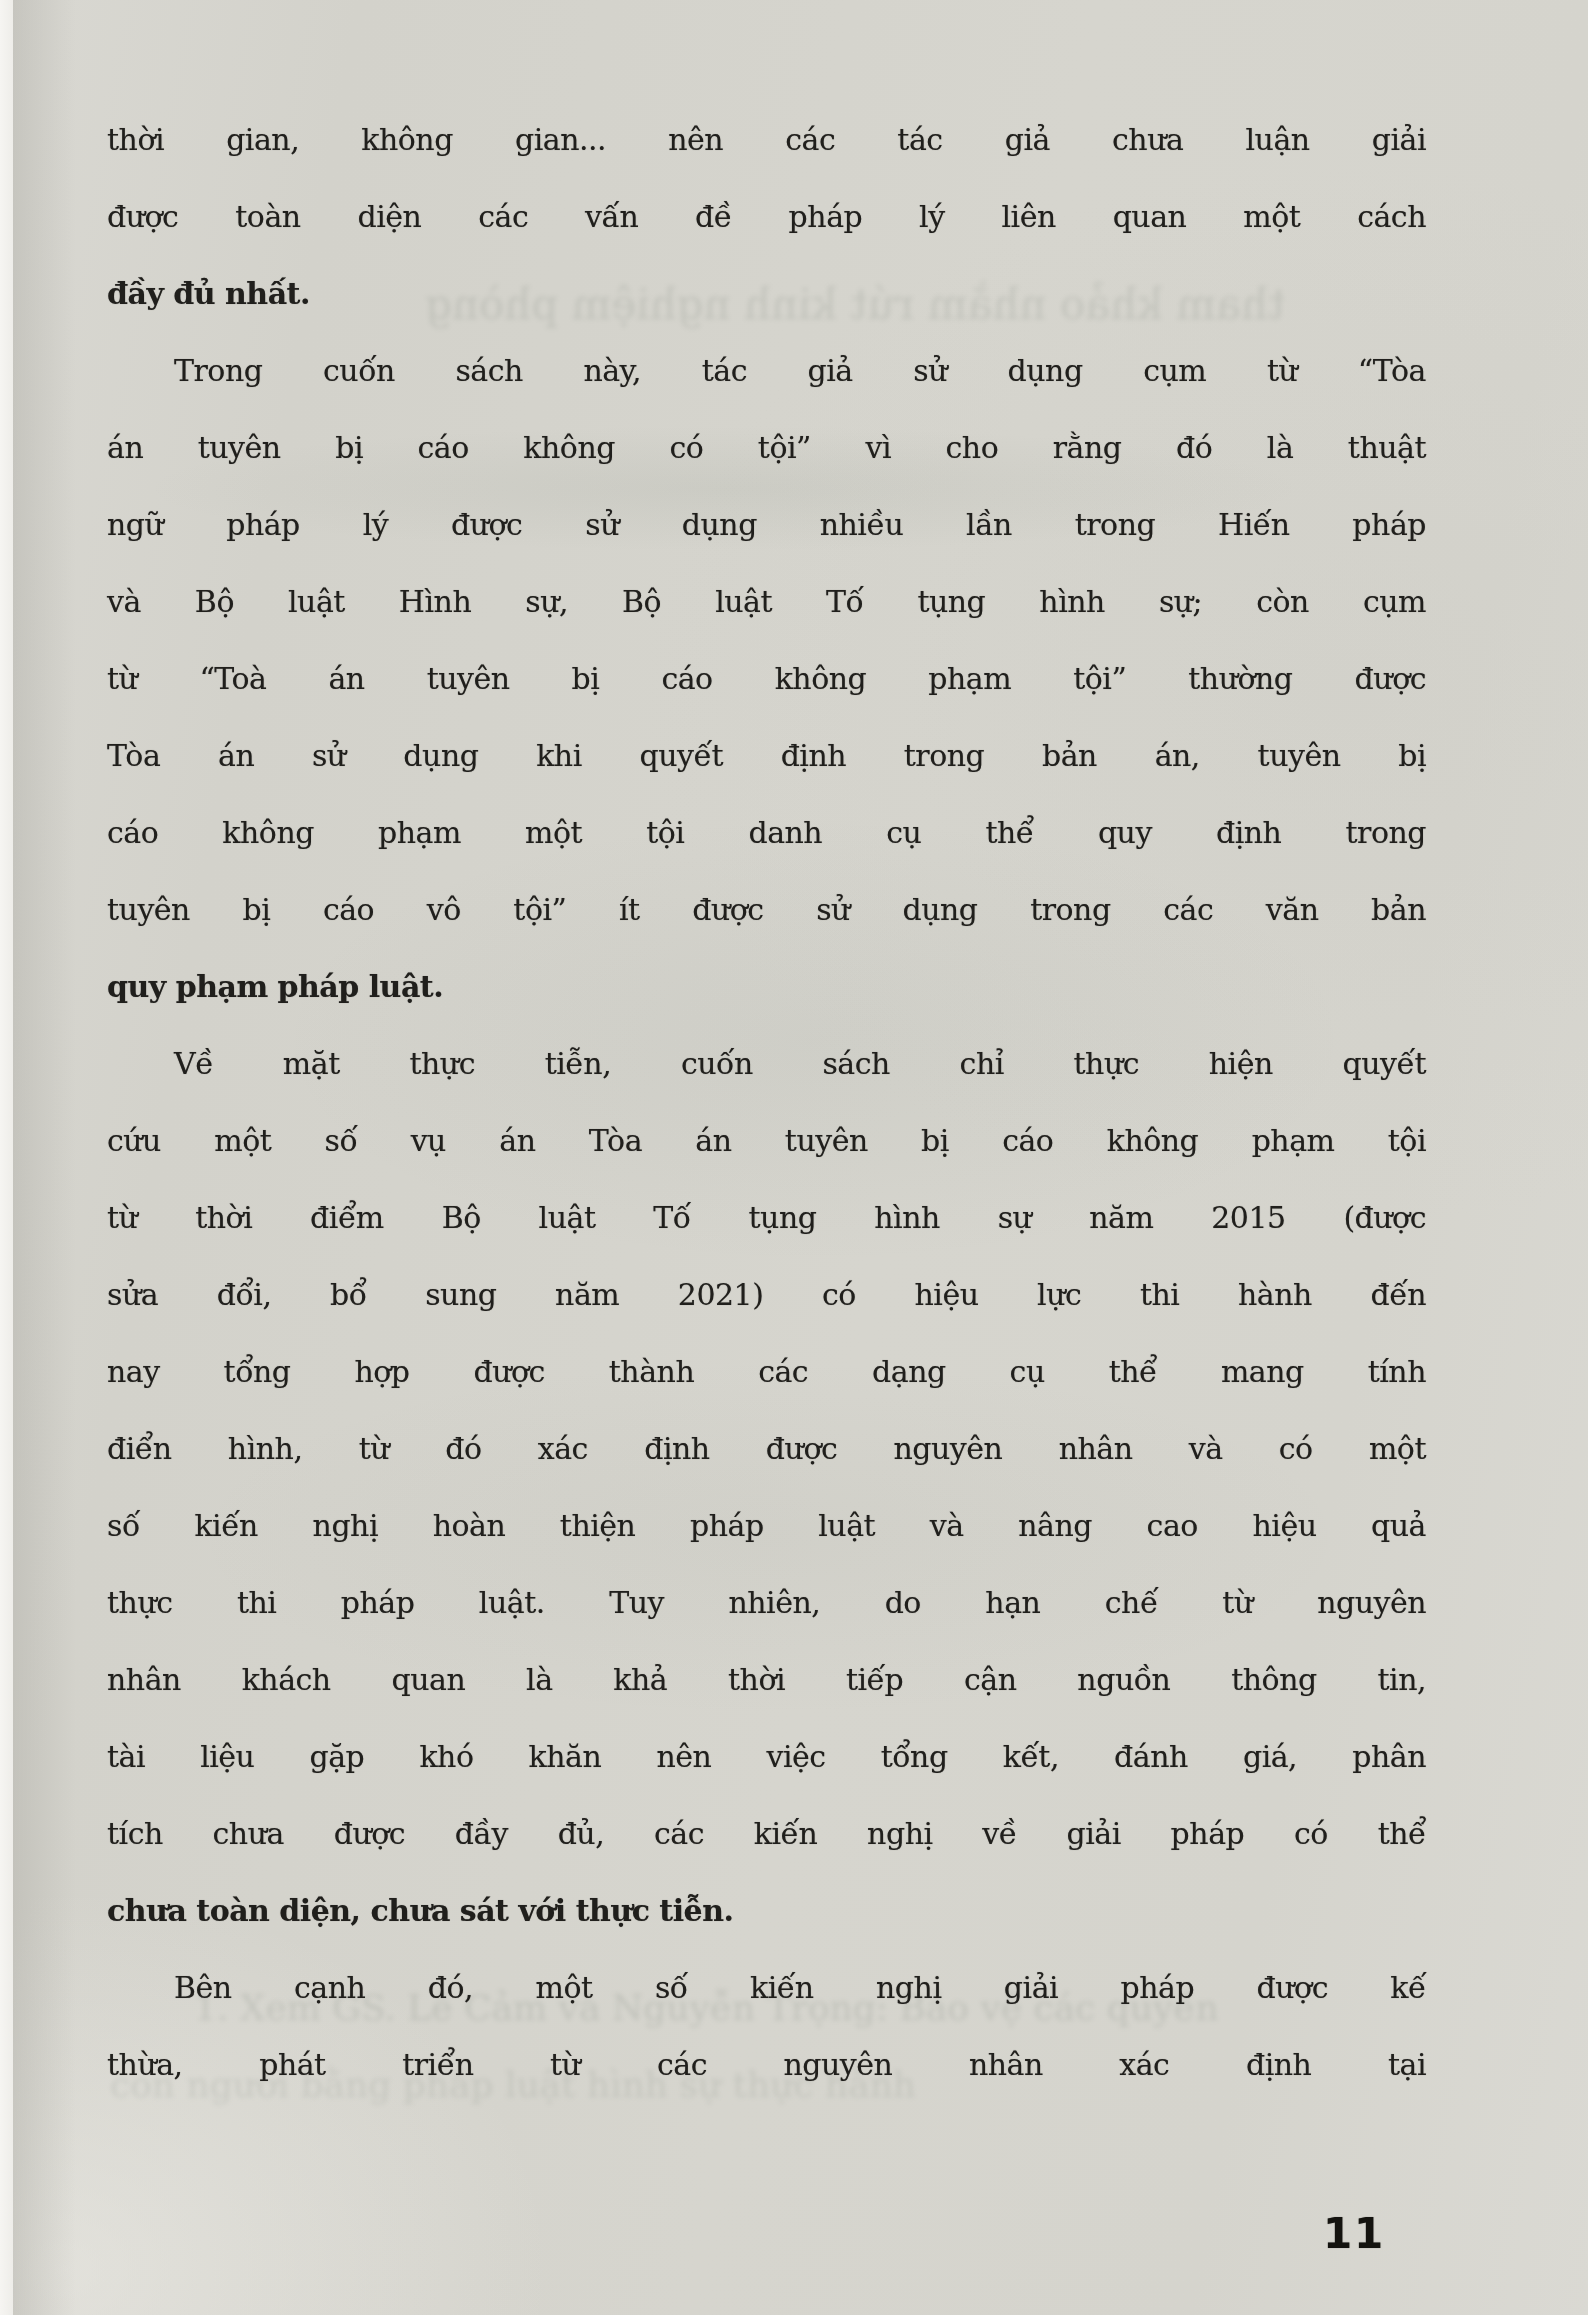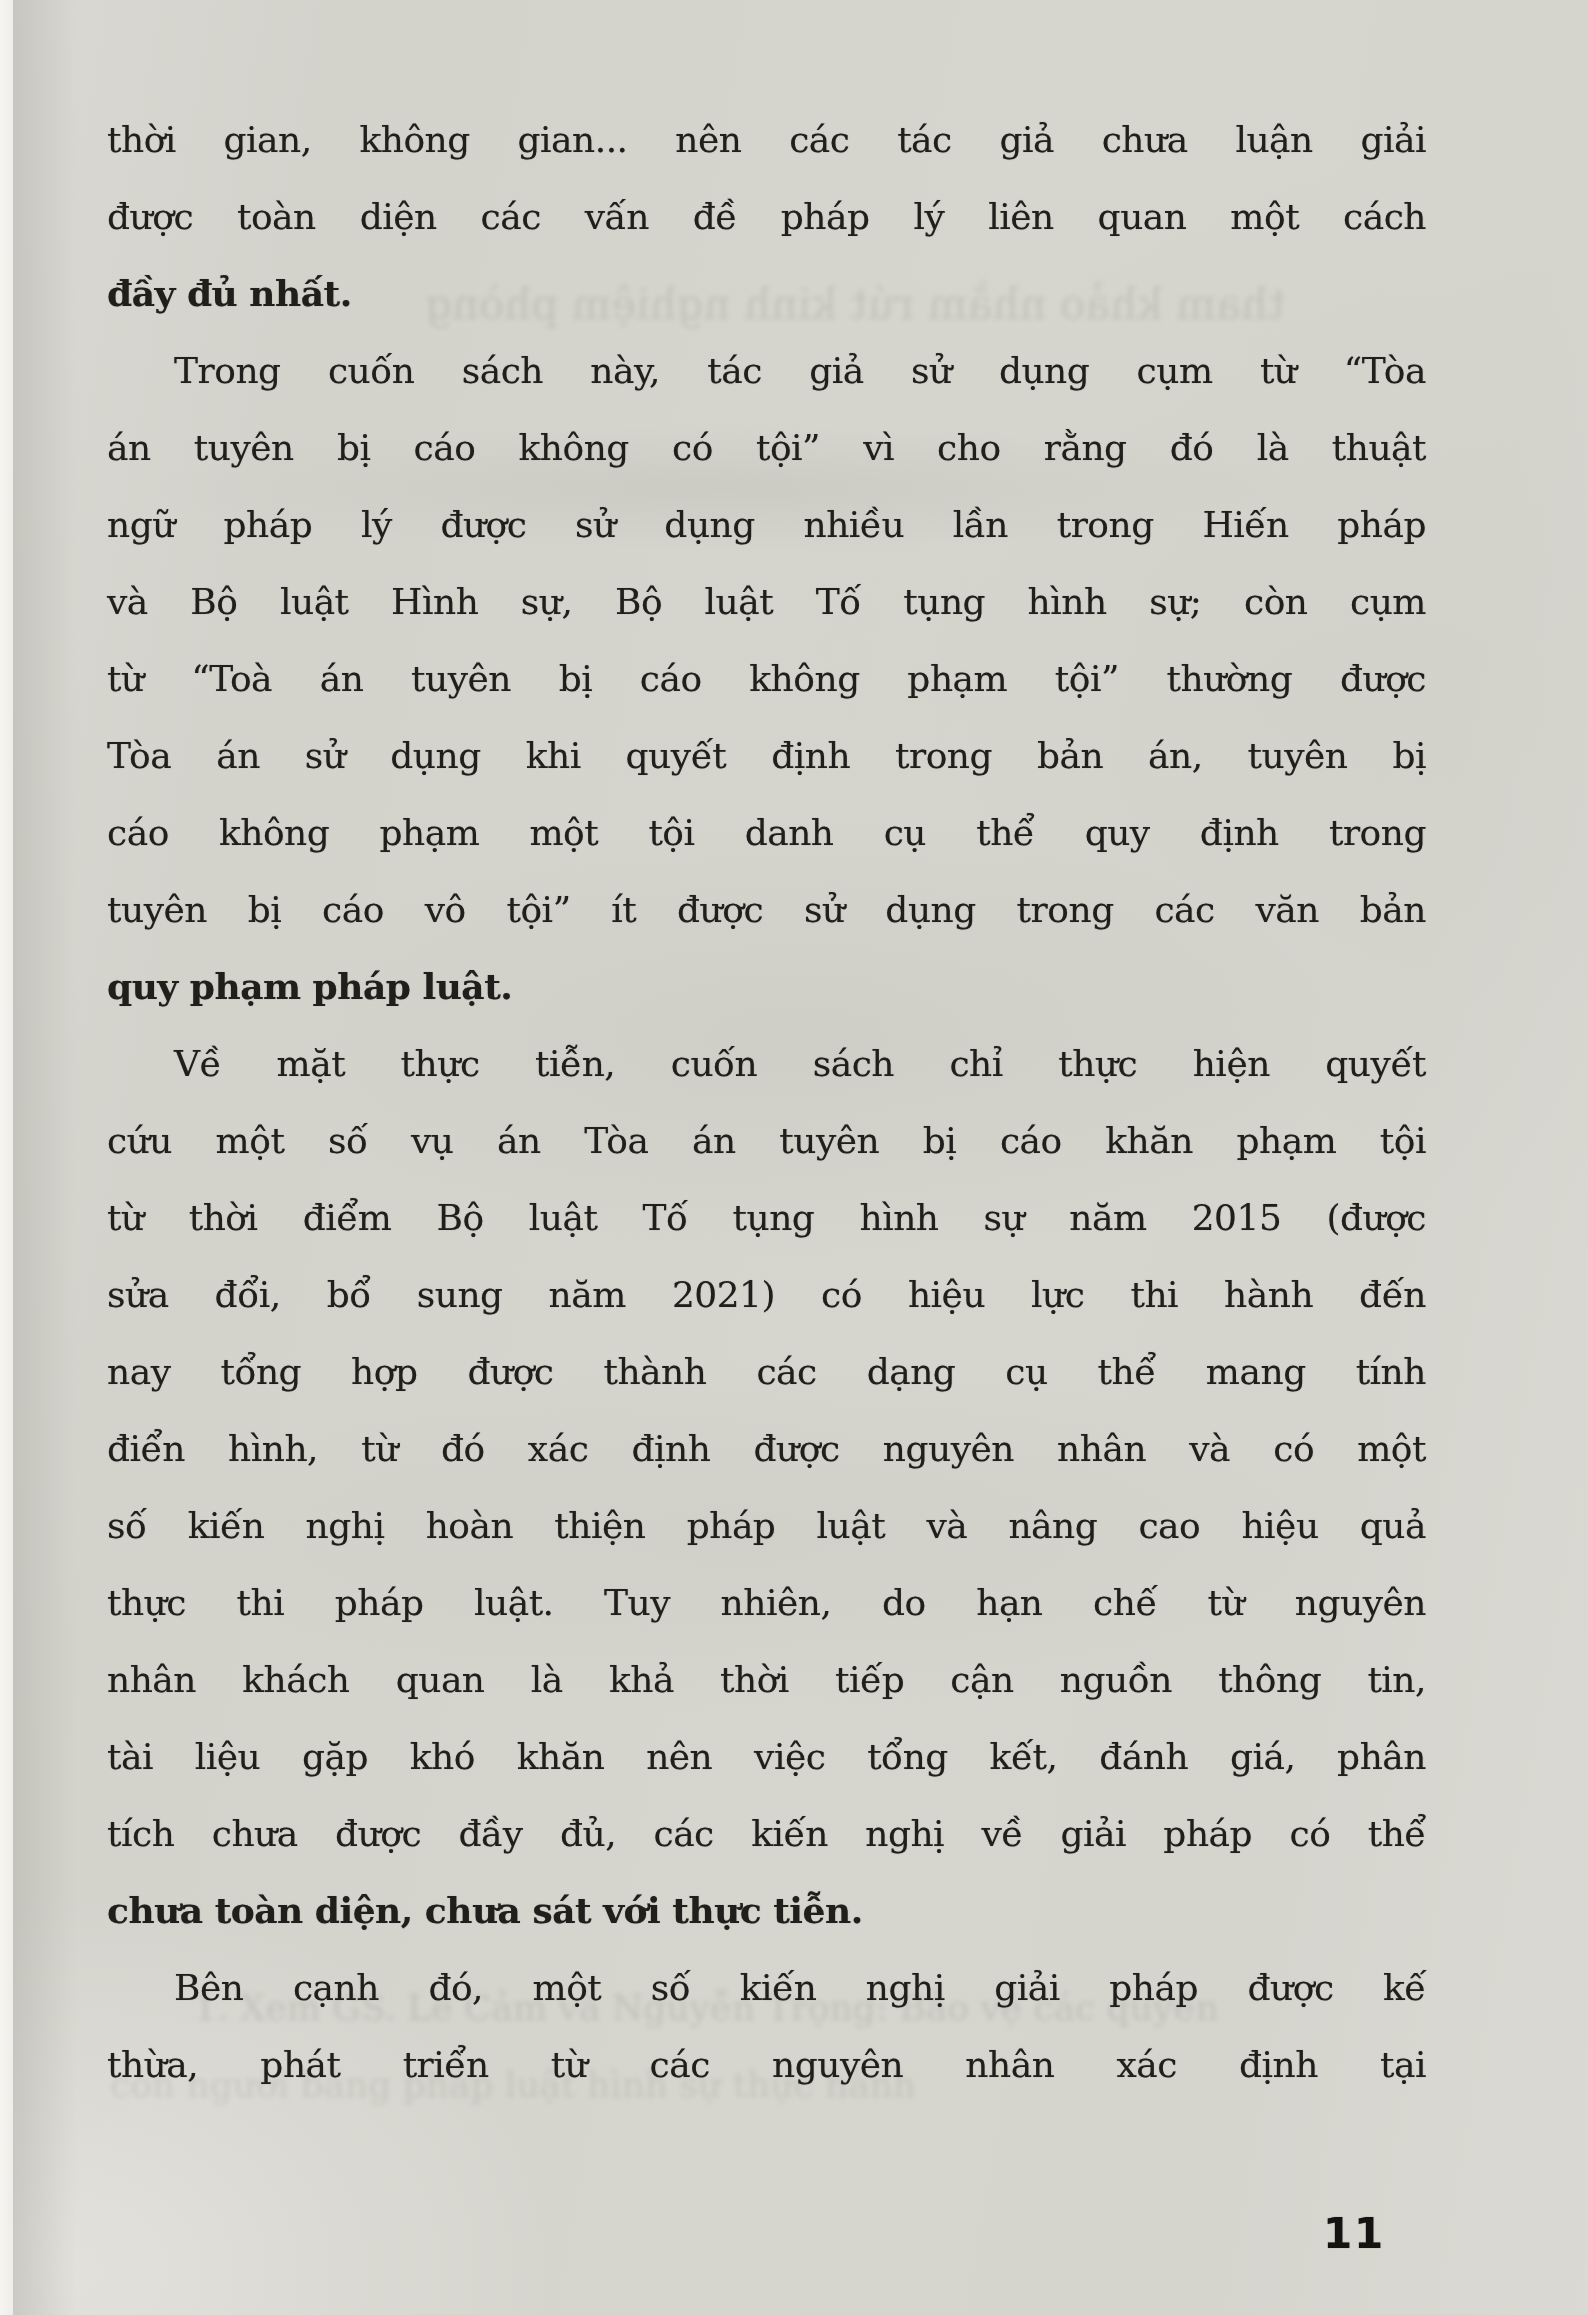--- a/index.html
+++ b/index.html
@@ -21,21 +21,21 @@
   }
   .gutter-shade {
     position: absolute; left: 12.7px; top: 0; width: 63px; height: 100%;
     background: linear-gradient(90deg, rgba(176,175,168,0.45), rgba(176,175,168,0.0));
   }
   .text-block {
     position: absolute;
     left: 107px;
     top: 101px;
     width: 1319px;
-    font-size: 36px;
+    font-size: 30px;
     line-height: 77px;
     letter-spacing: -0.5px;
     color: #201f1c;
     text-shadow: 0 0 0.9px rgba(32,31,28,0.45);
   }
   .line {
     text-align: justify;
     text-align-last: justify;
     white-space: normal;
     height: 77px;
@@ -95,21 +95,21 @@
       <div class="line indent">Trong cuốn sách này, tác giả sử dụng cụm từ “Tòa</div>
       <div class="line">án tuyên bị cáo không có tội” vì cho rằng đó là thuật</div>
       <div class="line">ngữ pháp lý được sử dụng nhiều lần trong Hiến pháp</div>
       <div class="line">và Bộ luật Hình sự, Bộ luật Tố tụng hình sự; còn cụm</div>
       <div class="line">từ “Toà án tuyên bị cáo không phạm tội” thường được</div>
       <div class="line">Tòa án sử dụng khi quyết định trong bản án, tuyên bị</div>
       <div class="line">cáo không phạm một tội danh cụ thể quy định trong</div>
       <div class="line">tuyên bị cáo vô tội” ít được sử dụng trong các văn bản</div>
       <div class="line para-end">quy phạm pháp luật.</div>
       <div class="line indent">Về mặt thực tiễn, cuốn sách chỉ thực hiện quyết</div>
-      <div class="line">cứu một số vụ án Tòa án tuyên bị cáo khăn phạm tội</div>
+      <div class="line">cứu một số vụ án Tòa án tuyên bị cáo không phạm tội</div>
       <div class="line">từ thời điểm Bộ luật Tố tụng hình sự năm 2015 (được</div>
       <div class="line">sửa đổi, bổ sung năm 2021) có hiệu lực thi hành đến</div>
       <div class="line">nay tổng hợp được thành các dạng cụ thể mang tính</div>
       <div class="line">điển hình, từ đó xác định được nguyên nhân và có một</div>
       <div class="line">số kiến nghị hoàn thiện pháp luật và nâng cao hiệu quả</div>
       <div class="line">thực thi pháp luật. Tuy nhiên, do hạn chế từ nguyên</div>
       <div class="line">nhân khách quan là khả thời tiếp cận nguồn thông tin,</div>
       <div class="line">tài liệu gặp khó khăn nên việc tổng kết, đánh giá, phân</div>
       <div class="line">tích chưa được đầy đủ, các kiến nghị về giải pháp có thể</div>
       <div class="line para-end">chưa toàn diện, chưa sát với thực tiễn.</div>

